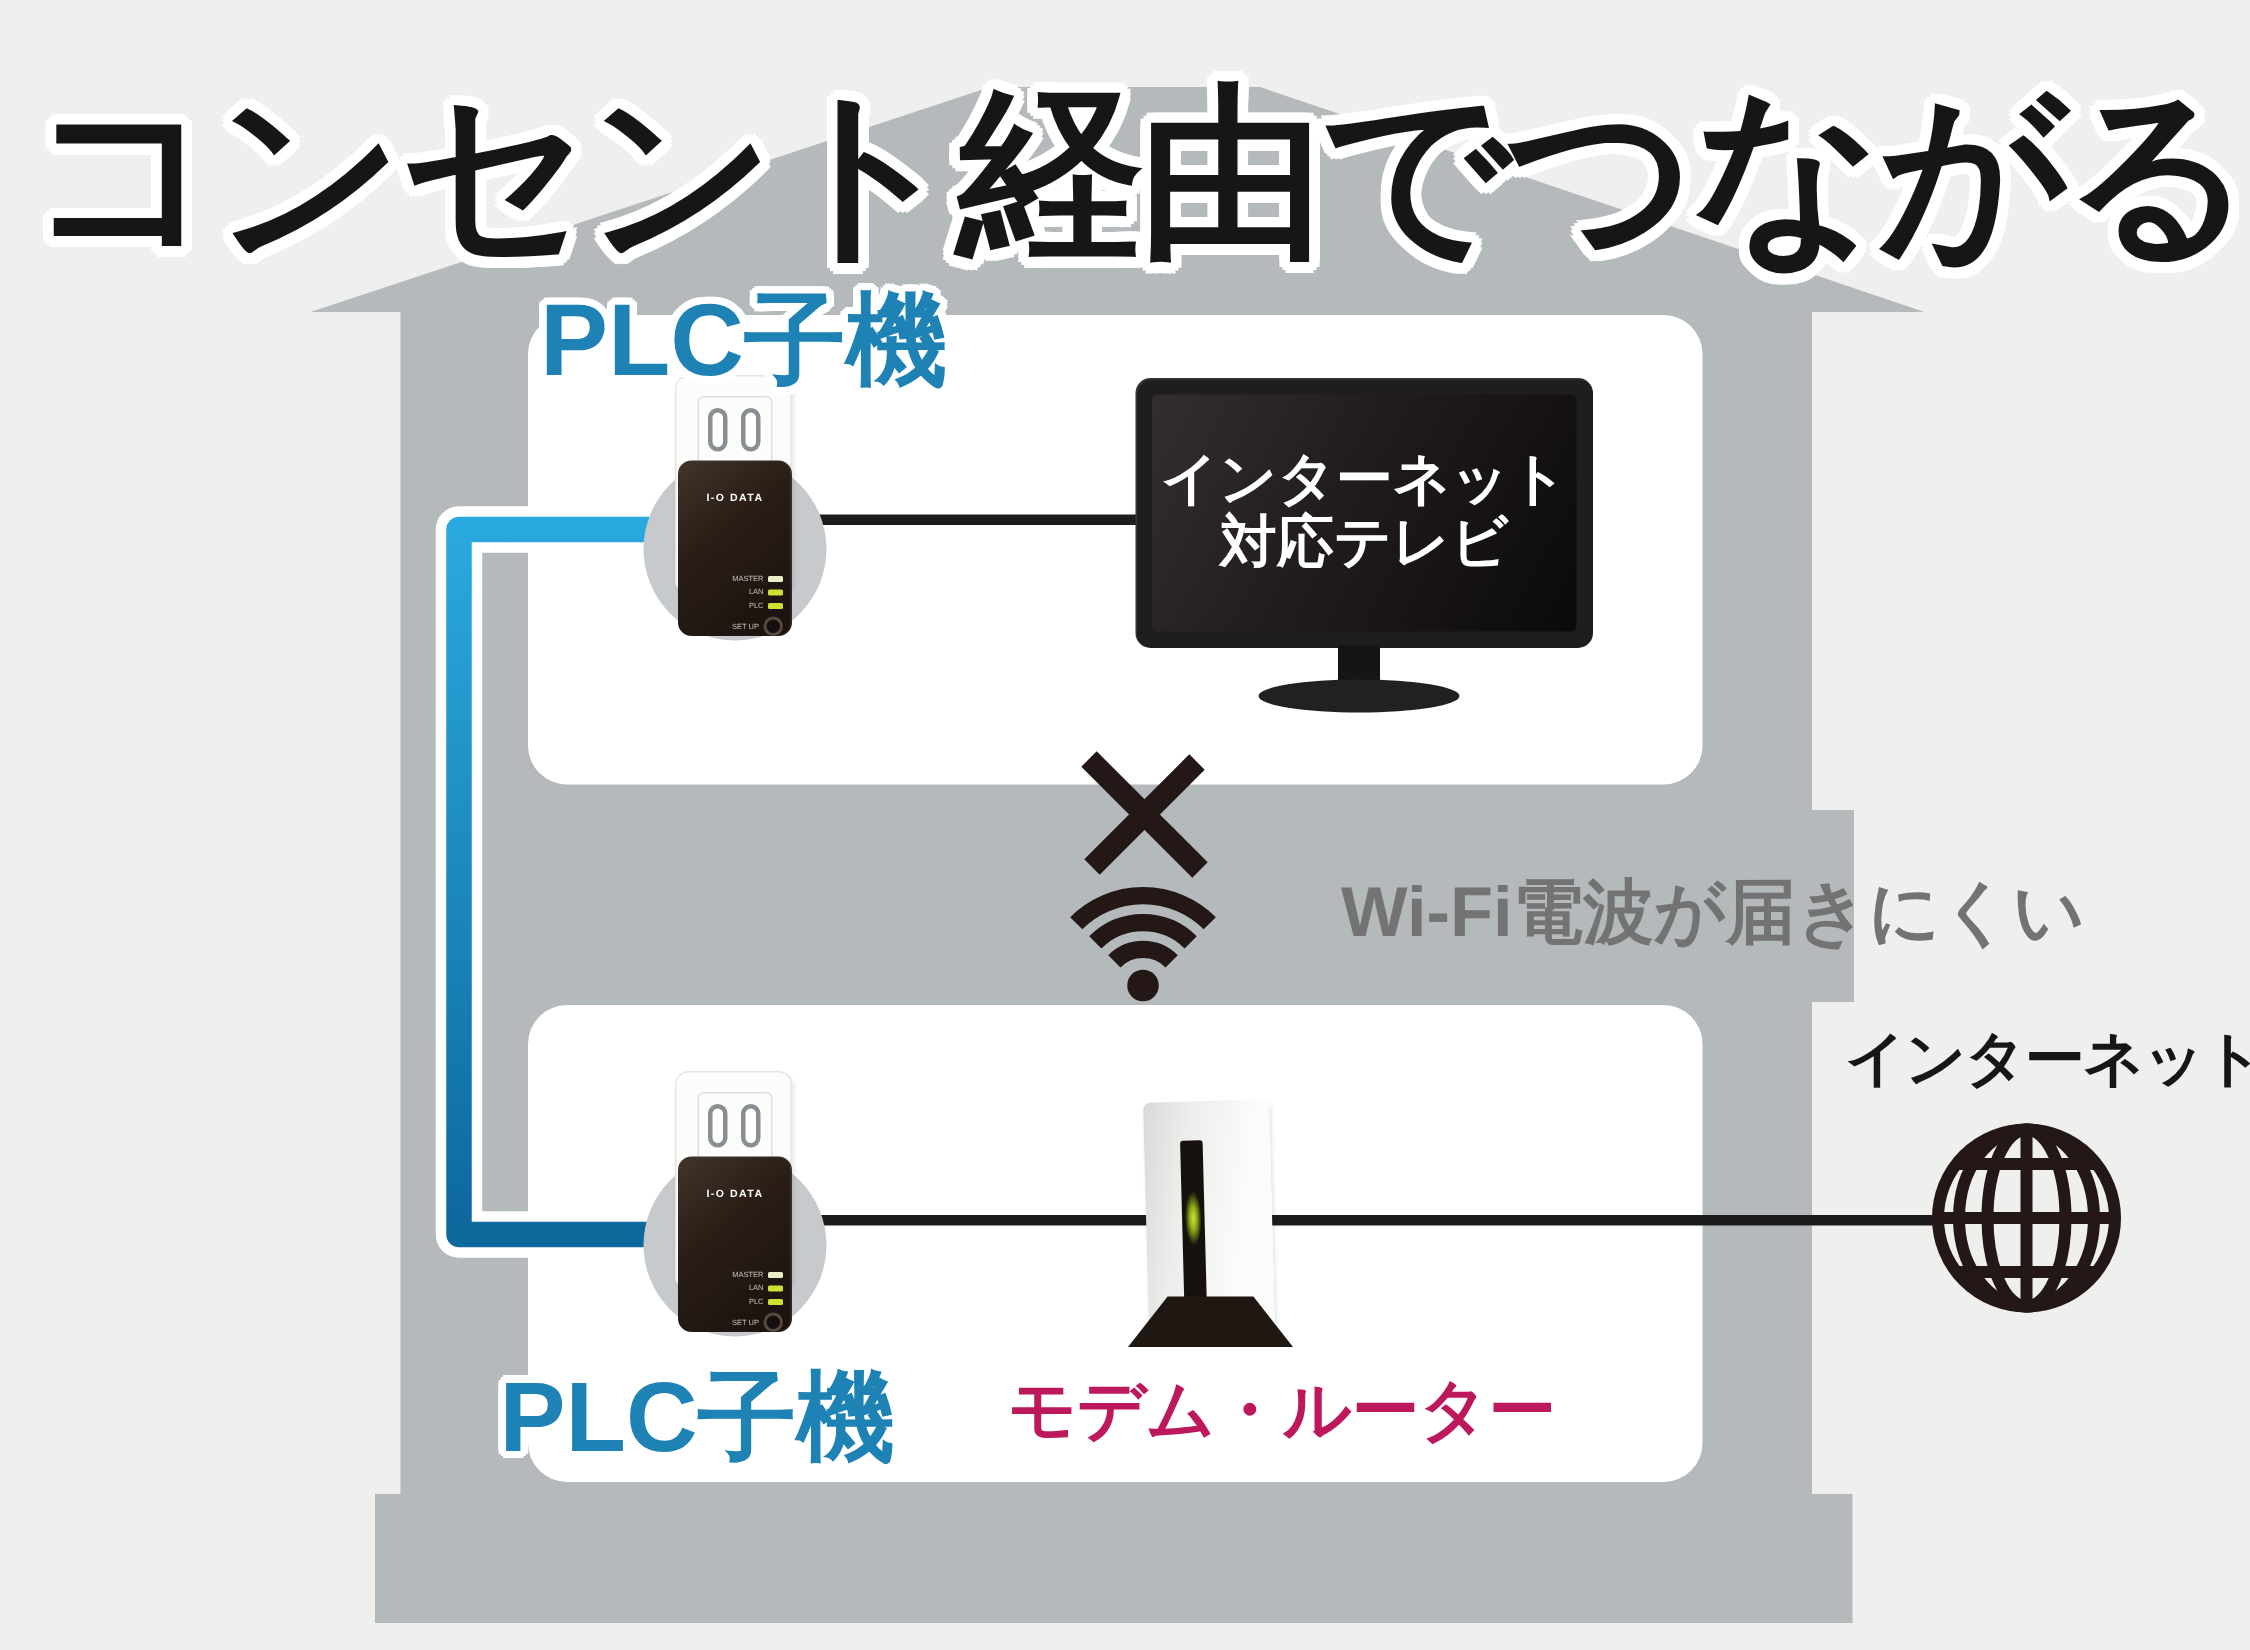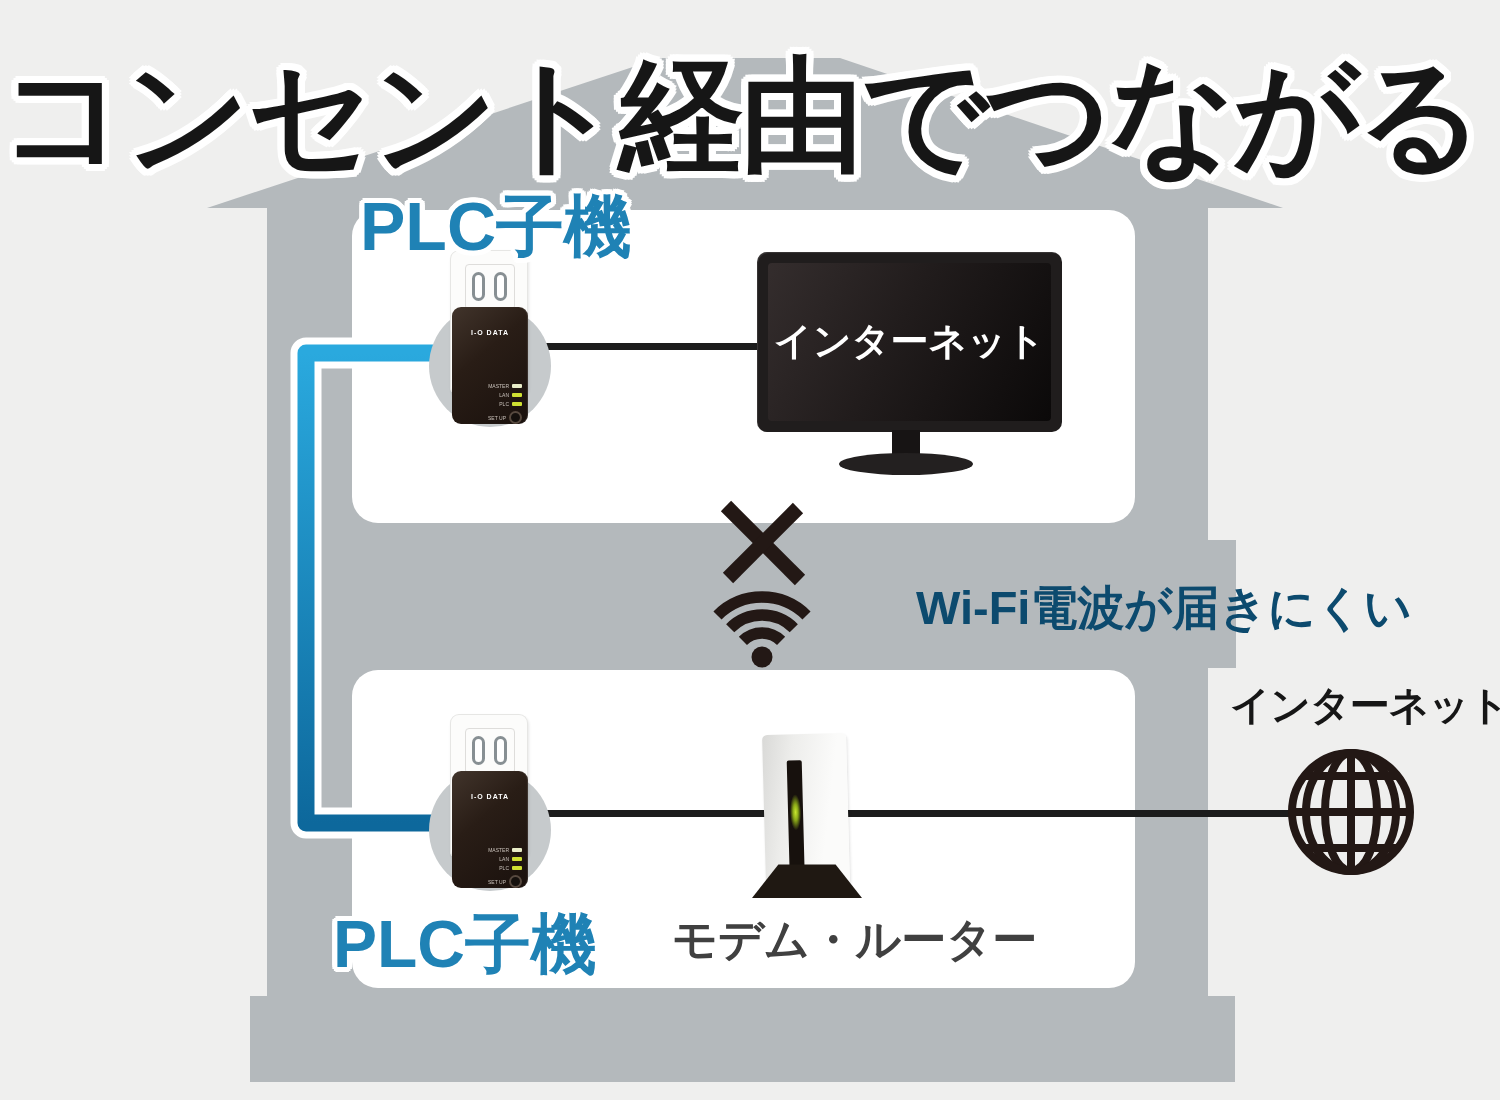--- a/index.html
+++ b/index.html
@@ -78,30 +78,30 @@
 
   
   .outline-big{text-shadow:7px 0 0 #fff,-7px 0 0 #fff,0 7px 0 #fff,0 -7px 0 #fff,
     5px 5px 0 #fff,5px -5px 0 #fff,-5px 5px 0 #fff,-5px -5px 0 #fff,
     7px 3px 0 #fff,7px -3px 0 #fff,-7px 3px 0 #fff,-7px -3px 0 #fff,
     3px 7px 0 #fff,3px -7px 0 #fff,-3px 7px 0 #fff,-3px -7px 0 #fff;}
   .outline-sm{text-shadow:5px 0 0 #fff,-5px 0 0 #fff,0 5px 0 #fff,0 -5px 0 #fff,
     3.5px 3.5px 0 #fff,3.5px -3.5px 0 #fff,-3.5px 3.5px 0 #fff,-3.5px -3.5px 0 #fff,
     5px 2px 0 #fff,5px -2px 0 #fff,-5px 2px 0 #fff,-5px -2px 0 #fff,
     2px 5px 0 #fff,2px -5px 0 #fff,-2px 5px 0 #fff,-2px -5px 0 #fff;}
-  .title{left:0;top:34px;width:1500px;text-align:left;font-size:124px;font-weight:900;
+  .title{left:0;top:34px;width:1500px;text-align:right;font-size:124px;font-weight:900;
          letter-spacing:-3px;color:#161616;white-space:nowrap;}
   .plc-label{color:#1f82b5;font-weight:800;white-space:nowrap;}
   .plc-label-upper{left:340px;top:182px;font-size:68px;padding-left:20px;}
   .plc-label-lower{left:333px;top:900px;font-size:66px;}
-  .wifi-caption{left:916px;top:577px;font-size:47px;font-weight:700;color:#0c4a6e;white-space:nowrap;}
+  .wifi-caption{left:894px;top:577px;font-size:47px;font-weight:700;color:#737373;white-space:nowrap;}
   .internet-label{left:1230px;top:678px;width:270px;text-align:center;font-size:40px;font-weight:700;
                   letter-spacing:-1px;color:#161616;white-space:nowrap;}
   .modem-label{left:672px;top:910px;width:320px;text-align:center;font-size:45px;font-weight:700;
-               color:#404040;white-space:nowrap;}
+               color:#be185d;white-space:nowrap;}
 </style>
 </head>
 <body>
 
 <div class="stage">
 
   <div class="abs roof"></div>
   <div class="abs interior"></div>
   <div class="abs band-step"></div>
   <div class="abs base"></div>
@@ -117,20 +117,21 @@
     </defs>
     <path d="M462 353 L306 353 L306 823 L462 823" fill="none" stroke="#ffffff" stroke-width="31" stroke-linejoin="round"></path>
     <path d="M462 353 L306 353 L306 823 L462 823" fill="none" stroke="url(#wg)" stroke-width="17" stroke-linejoin="round"></path>
   </svg>
 
 
   <div class="abs line line-upper"></div>
   <div class="abs tv-frame">
     <div class="tv-screen">
       <span>インターネット</span>
+      <span>対応テレビ</span>
     </div>
   </div>
   <div class="abs tv-neck"></div>
   <div class="abs tv-base"></div>
 
   <div class="abs plc-group plc-upper">
     <div class="pg-circle"></div>
     <div class="pg-plate">
       <div class="pg-module"></div>
     </div>

